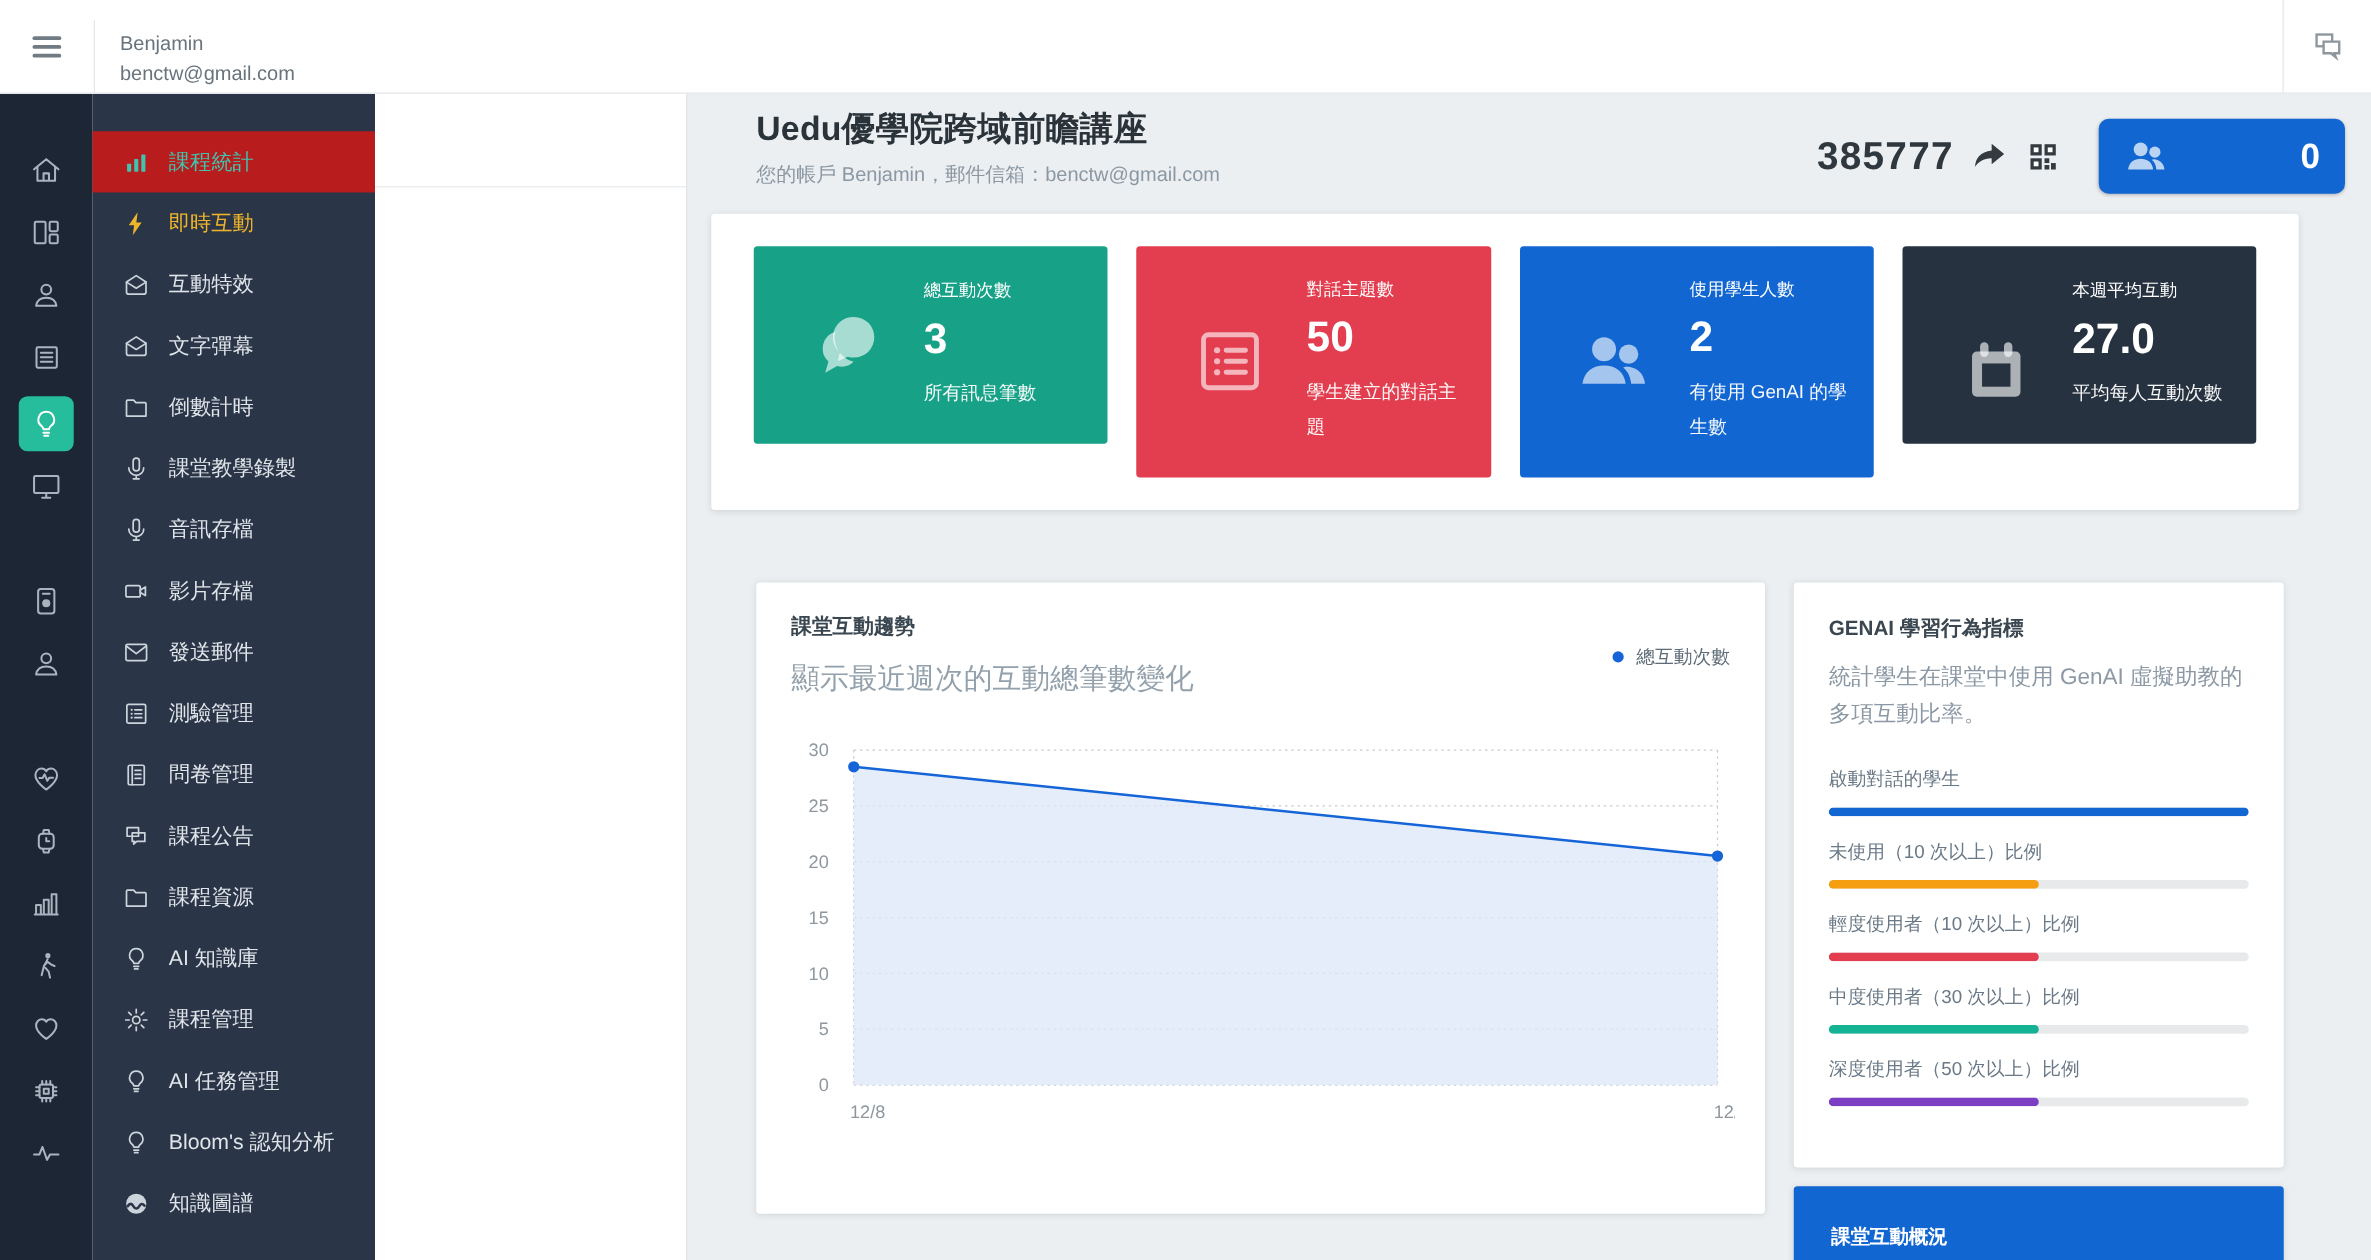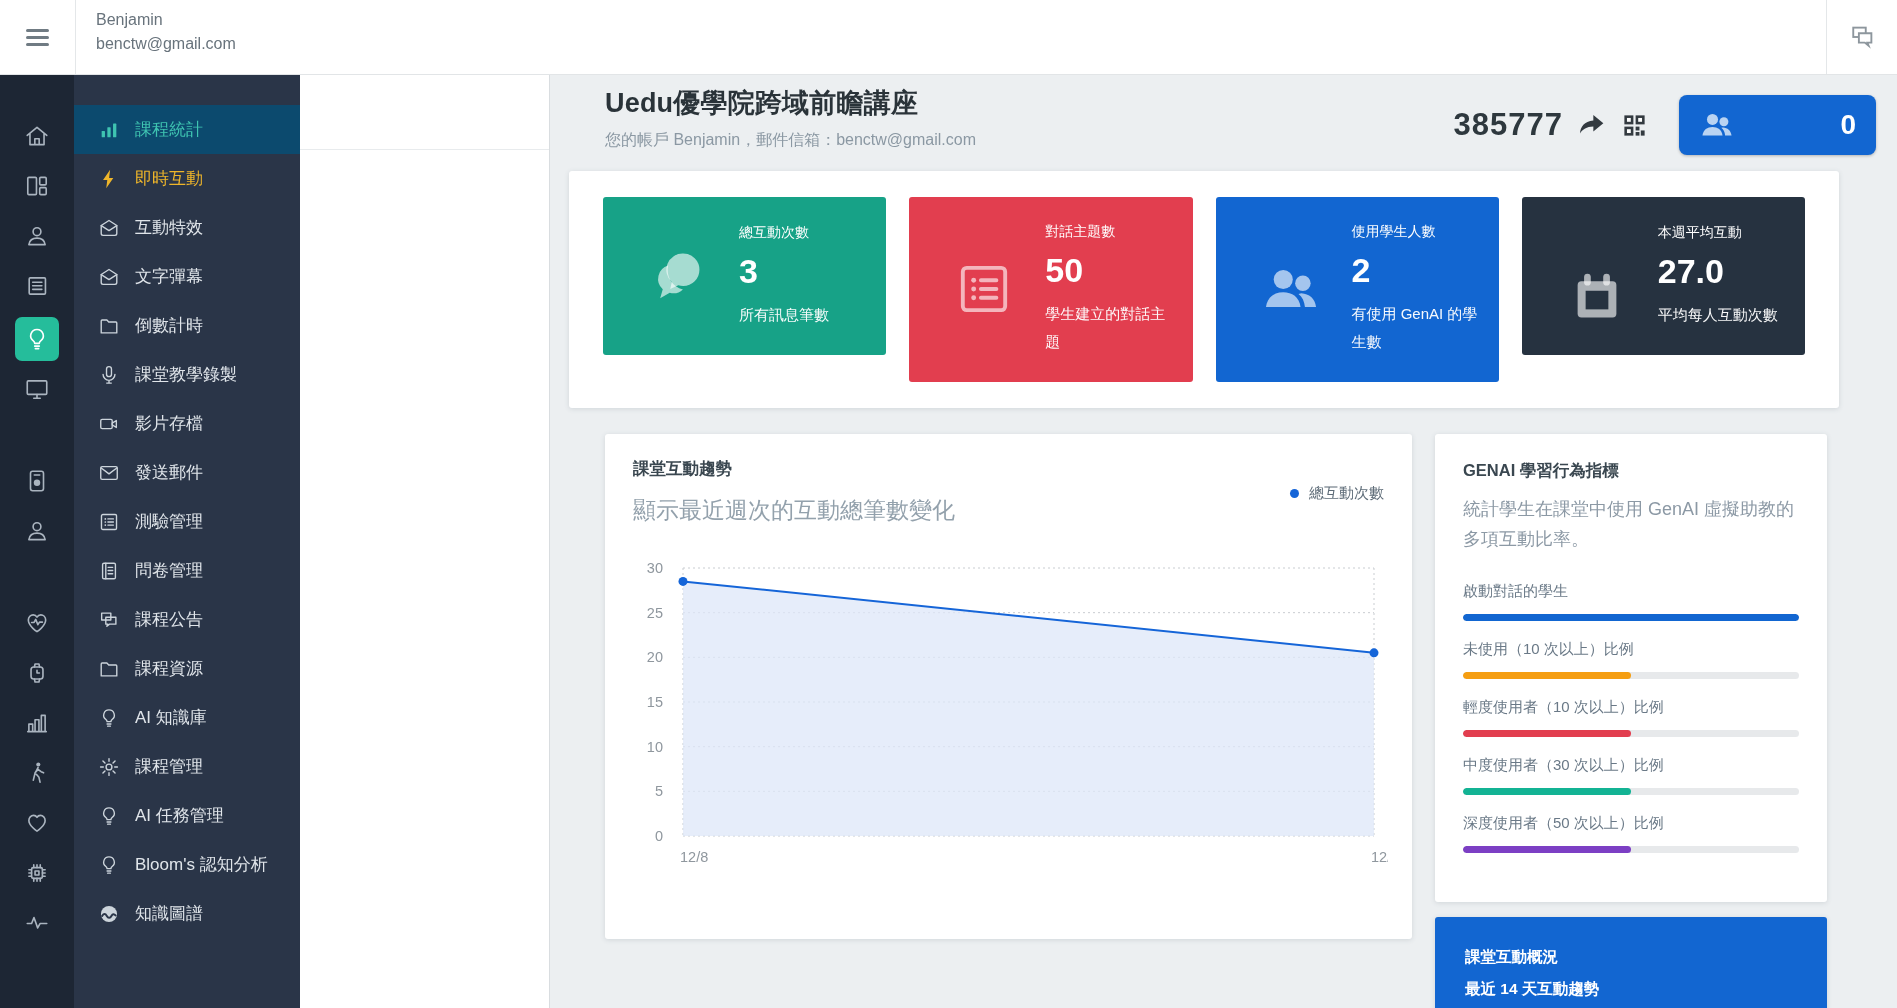--- a/index.html
+++ b/index.html
@@ -9,40 +9,40 @@
     font-family:"Liberation Sans","DejaVu Sans",sans-serif; color:#2e3a42;
   }
   .ic { width:24px; height:24px; display:block; }
 
   
   .hdr { position:absolute; left:0; top:0; width:1897px; height:75px; background:#fff;
          border-bottom:1px solid #e2e5e7; display:flex; align-items:stretch; z-index:5; }
   .hamb-box { width:75px; display:flex; align-items:center; justify-content:center; cursor:pointer; }
   .hamb { display:flex; flex-direction:column; gap:4px; }
   .hamb span { width:23px; height:3px; background:#707b83; border-radius:2px; }
-  .user-block { border-left:1px solid #e4e7e9; padding:11px 0 0 20px; flex:1; }
+  .user-block { border-left:1px solid #e4e7e9; padding:11px 0 0 20px; flex:1;margin-top:16px; }
   .user-name { font-size:16px; color:#68737c; }
   .user-email { font-size:16px; color:#68737c; margin-top:6px; }
   .hdr-right { width:71px; border-left:1px solid #e4e7e9; display:flex; align-items:center; justify-content:center; }
   .hdr-right .ic { width:30px; height:30px; color:#8d969d; }
 
   
   .rail { position:absolute; left:0; top:75px; bottom:0; width:74px; background:#1d2634;
           display:flex; flex-direction:column; align-items:center; padding-top:48px; }
   .rail-item { width:44px; height:26px; margin-bottom:24px; display:flex; align-items:center; justify-content:center;
                color:#aab4bf; cursor:pointer; }
   .rail-item .ic { width:26px; height:26px; }
   .rail-item.active { height:44px; background:#25bd9b; border-radius:7px; color:#fff; margin-top:-6px; margin-bottom:15px; }
 
   
   .menu { position:absolute; left:74px; top:75px; bottom:0; width:226px; background:#2a3548; padding-top:30px; }
   .menu-item { height:49px; display:flex; align-items:center; padding-left:24px; color:#e0e5ea;
                font-size:17px; cursor:pointer; white-space:nowrap; }
   .menu-item .ic { width:22px; height:22px; margin-right:15px; color:#ccd4db; flex:0 0 auto; }
-  .menu-item.active { background:#0c4a6e; }
+  .menu-item.active { background:#b91c1c; }
 
   
   .subpanel { position:absolute; left:300px; top:75px; bottom:0; width:250px; background:#fff;
               border-right:1px solid #d9dde0; }
   .subpanel::before { content:""; position:absolute; left:0; right:0; top:74px; border-bottom:1px solid #e8ebed; }
 
   
   main { position:absolute; left:550px; top:75px; right:0; bottom:0; overflow:hidden; padding:10px 0 0 19px; }
   .page-head { display:flex; align-items:flex-start; margin:0 21px 0 36px; }
   h1.page-title { font-size:27px; font-weight:bold; color:#2a3339; letter-spacing:.2px; }
@@ -64,21 +64,21 @@
   .stat-card { flex:1; border-radius:3px; color:#fff; display:flex; align-items:center; padding:26px 20px; min-height:158px; }
   .stat-ic { width:110px; display:flex; justify-content:center; color:rgba(255,255,255,.62); }
   .stat-ic .ic { width:62px; height:62px; }
   .stat-body { flex:1; padding-left:6px; }
   .stat-label { font-size:14px; }
   .stat-value { font-size:34px; font-weight:bold; margin-top:10px; }
   .stat-sub { font-size:15px; margin-top:10px; line-height:1.85; opacity:.96; }
 
   
   .row2 { display:flex; gap:23px; margin:26px 0 0 36px; }
-  .card { background:#fff; border-radius:3px; box-shadow:0 1px 5px rgba(69,90,100,.16); }
+  .card { background:#fff; border-radius:3px; box-shadow:0 1px 5px rgba(69,90,100,.16);margin-top:32px; }
   .chart-card { width:807px; height:505px; padding:24px 28px; position:relative; overflow:hidden; }
   .card h3 { font-size:16.5px; font-weight:bold; color:#3a4750; }
   .chart-sub { font-size:23px; color:#93a1ac; margin-top:15px; }
   .legend { position:absolute; right:28px; display:flex; align-items:center; gap:10px; font-size:15px; color:#5e6c78; }
   .legend .dot { width:9px; height:9px; border-radius:50%; display:inline-block; }
   #chart1 { margin-top:24px; }
 
   .right-col { width:392px; }
   .genai-card { padding:26px 28px; height:468px; }
   .genai-desc { font-size:18px; color:#8c99a5; line-height:1.72; margin-top:12px; }
@@ -243,20 +243,27 @@
         <path d="M3.5 19.5v-13a1 1 0 0 1 1-1h5.2l2 2.2h7.8a1 1 0 0 1 1 1v10.8z"></path>
       </svg>
       <span>倒數計時</span>
     </div>
     <div class="menu-item">
       <svg class="ic" viewBox="0 0 24 24" fill="none" stroke="currentColor" stroke-width="1.5" stroke-linecap="round" stroke-linejoin="round">
         <rect x="9.3" y="2.8" width="5.4" height="11" rx="2.7"></rect>
         <path d="M5.5 11.3a6.5 6.5 0 0 0 13 0M12 17.8v3M9.5 20.8h5"></path>
       </svg>
       <span>課堂教學錄製</span>
+    </div>
+    <div class="menu-item">
+      <svg class="ic" viewBox="0 0 24 24" fill="none" stroke="currentColor" stroke-width="1.5" stroke-linecap="round" stroke-linejoin="round">
+        <rect x="9.3" y="2.8" width="5.4" height="11" rx="2.7"></rect>
+        <path d="M5.5 11.3a6.5 6.5 0 0 0 13 0M12 17.8v3M9.5 20.8h5"></path>
+      </svg>
+      <span>音訊存檔</span>
     </div>
     <div class="menu-item">
       <svg class="ic" viewBox="0 0 24 24" fill="none" stroke="currentColor" stroke-width="1.5" stroke-linecap="round" stroke-linejoin="round">
         <rect x="3" y="7" width="12.5" height="10" rx="1.5"></rect>
         <path d="m15.5 11 4.5-2.8v7.6L15.5 13z"></path>
       </svg>
       <span>影片存檔</span>
     </div>
     <div class="menu-item">
       <svg class="ic" viewBox="0 0 24 24" fill="none" stroke="currentColor" stroke-width="1.5" stroke-linecap="round" stroke-linejoin="round">

